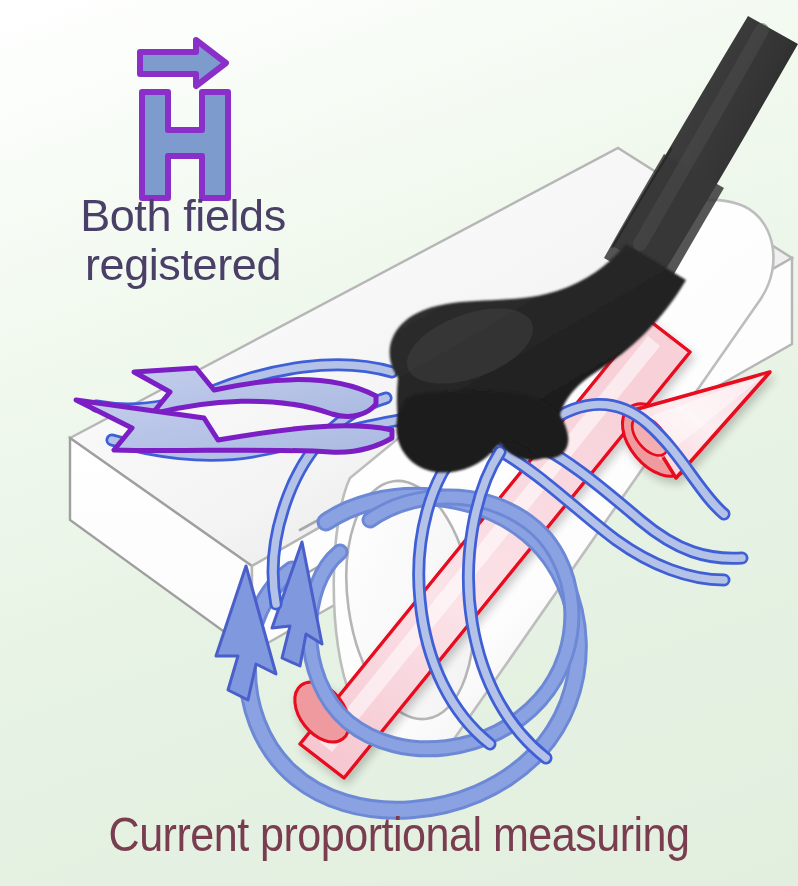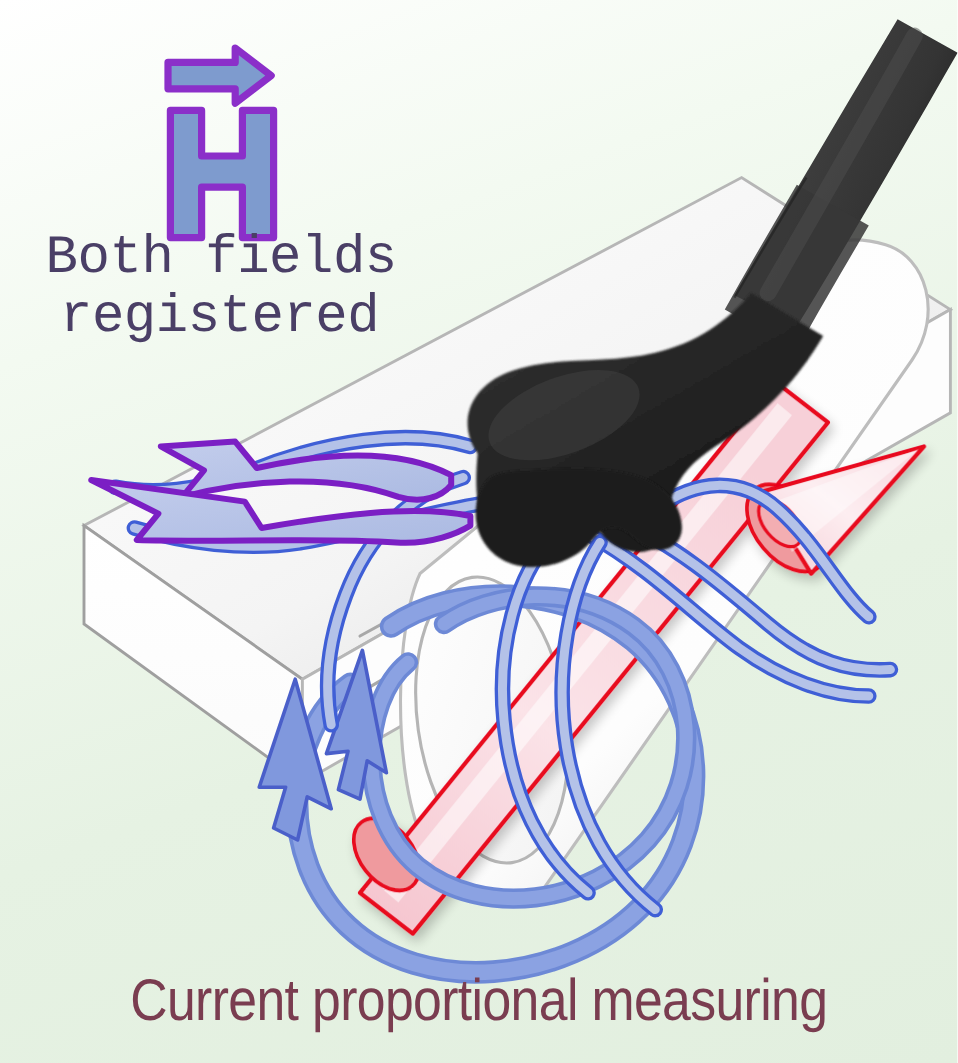--- a/index.html
+++ b/index.html
@@ -12,21 +12,21 @@
   }
   #scene{position:absolute;inset:0;width:798px;height:886px;}
   .lbl{position:absolute;}
   #h-caption{
     left:38px; top:192px; width:290px;
     text-align:center;
     color:#4a3f66;
     font-size:45px;
     line-height:1.08;
     letter-spacing:-0.4px;
-    font-family:Liberation Mono, monospace;
+    font-family:Liberation Sans, sans-serif;
   }
   #h-caption .ln{display:block;white-space:nowrap;}
   #bottom-caption{
     left:0; top:806px; width:798px;
     text-align:center;
     color:#7a3d50;
     font-size:49px;
     letter-spacing:-0.6px;
     white-space:nowrap;
     font-family:"Liberation Sans Narrow","Liberation Sans",sans-serif;

